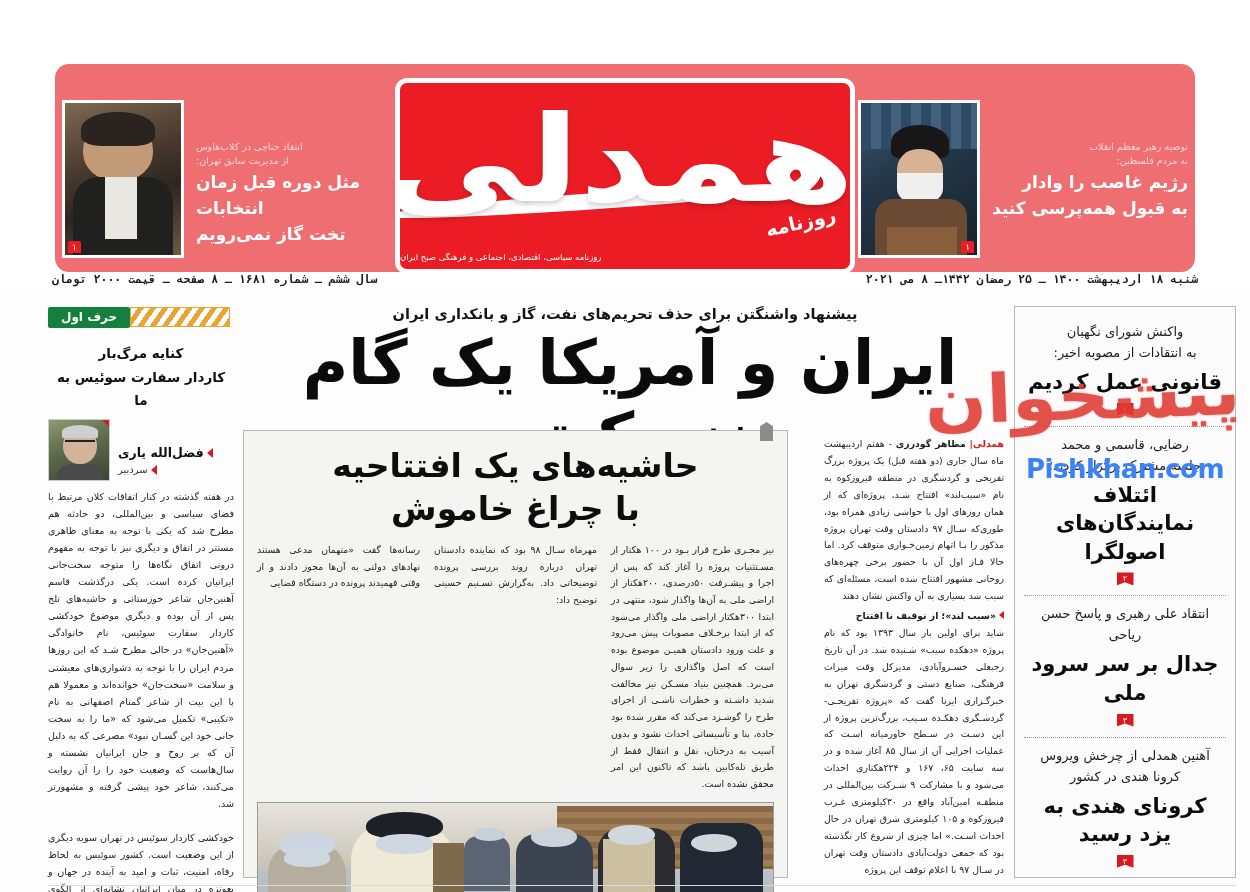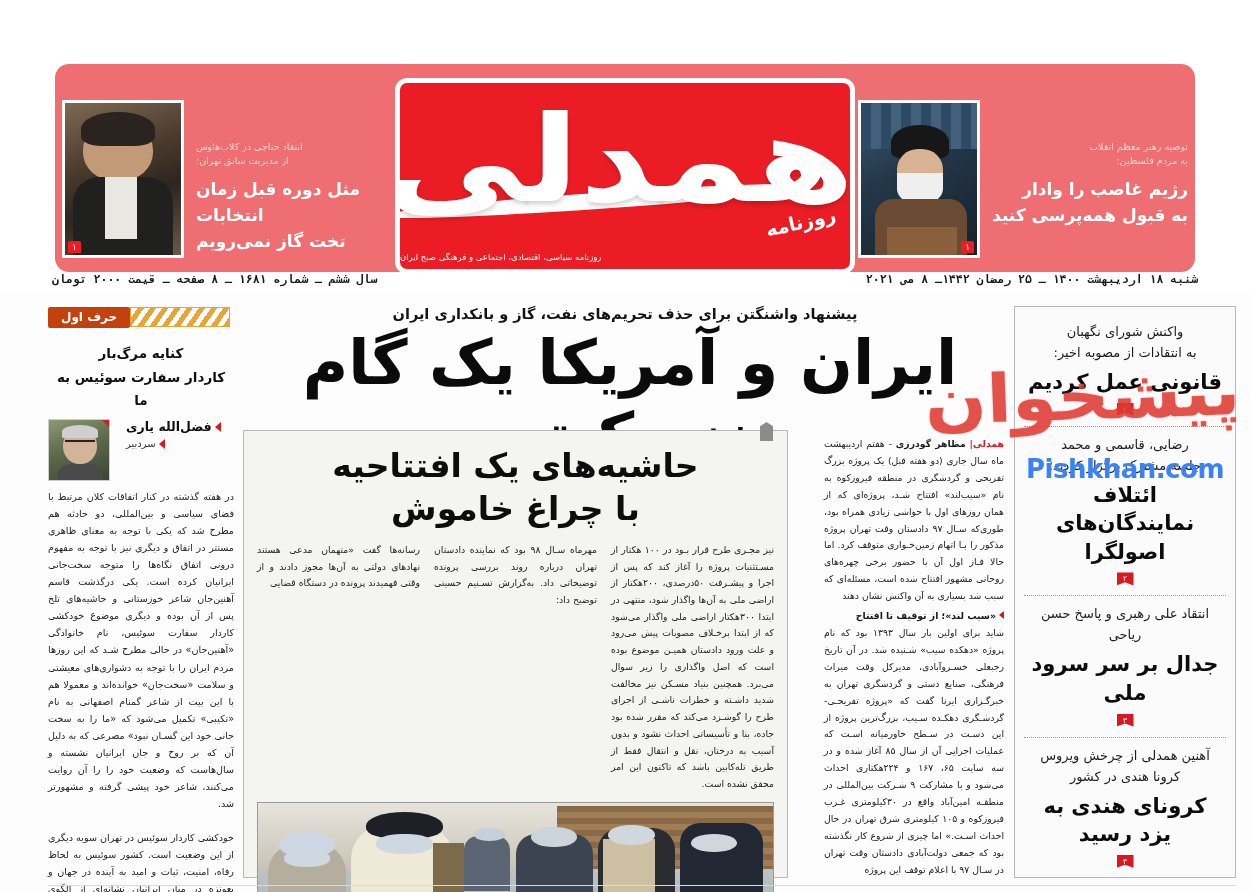--- a/index.html
+++ b/index.html
@@ -96,21 +96,21 @@
     border-radius: 2px 2px 0 0;
   }
   .promo-photo.right .pg-num { left: auto; right: 3px; }
   .promo-text { flex: 1 1 auto; padding-top: 40px; text-align: left; }
   .promo-right .promo-text { text-align: right; }
   .promo-kicker {
     color: #fde9ea; font-size: 9.5px; line-height: 1.5; opacity: .85;
   }
   .promo-title {
     color: #ffffff; font-size: 17px; font-weight: bold;
-    line-height: 1.55; margin-top: 7px;
+    line-height: 1.55; 
   }
 
   .issue-line, .date-line {
     position: absolute; top: 272px;
     font-size: 11.5px; color: #1a1a1a; font-weight: bold; font-family: Liberation Mono, monospace;
   }
   .issue-line { left: 52px; }
   .date-line { right: 52px; }
 
   
@@ -129,37 +129,37 @@
   
   .col-left {
     position: absolute; left: 48px; top: 306px;
     width: 186px; height: 572px;
   }
   .badge-row {
     display: flex; flex-direction: row-reverse;
     align-items: center; height: 22px; margin-bottom: 8px;
   }
   .badge-harf {
-    background: #c2410c; color: #fff;
+    background: #15803d; color: #fff;
     font-size: 12px; font-weight: bold;
     padding: 3px 13px 4px; border-radius: 2px;
     letter-spacing: .3px;
   }
   .badge-stripes {
     flex: 1 1 auto; height: 20px; margin-right: 4px;
     background: repeating-linear-gradient(-55deg,#e8a534 0 5px,#fff 5px 10px);
     border: 1px solid #e8a534;
   }
   .ed-title {
     text-align: center; font-size: 13.5px; font-weight: bold;
     color: #101010; line-height: 1.75; padding: 6px 2px 2px;
   }
   .ed-author-row {
     display: flex; flex-direction: row-reverse;
-    align-items: flex-start; gap: 16px; margin-top: 4px;
+    align-items: flex-end; gap: 8px; margin-top: 4px;
   }
   .ed-photo {
     position: relative;
     width: 62px; height: 62px;
     background: #6f7a63; flex: 0 0 auto;
     border: 1px solid #ccc;
     overflow: hidden;
   }
   .ed-photo-flag {
     position: absolute; right: -1px; top: -1px;

